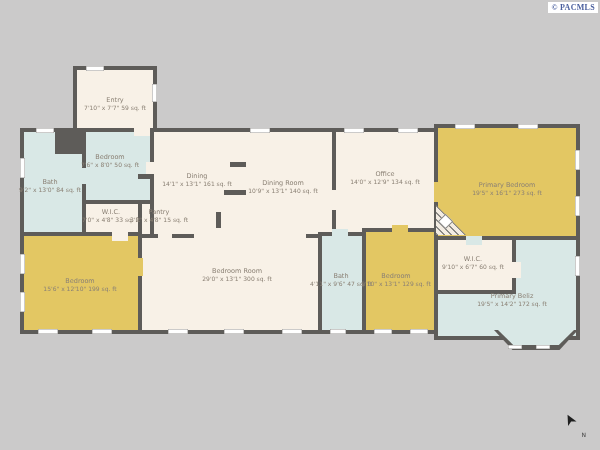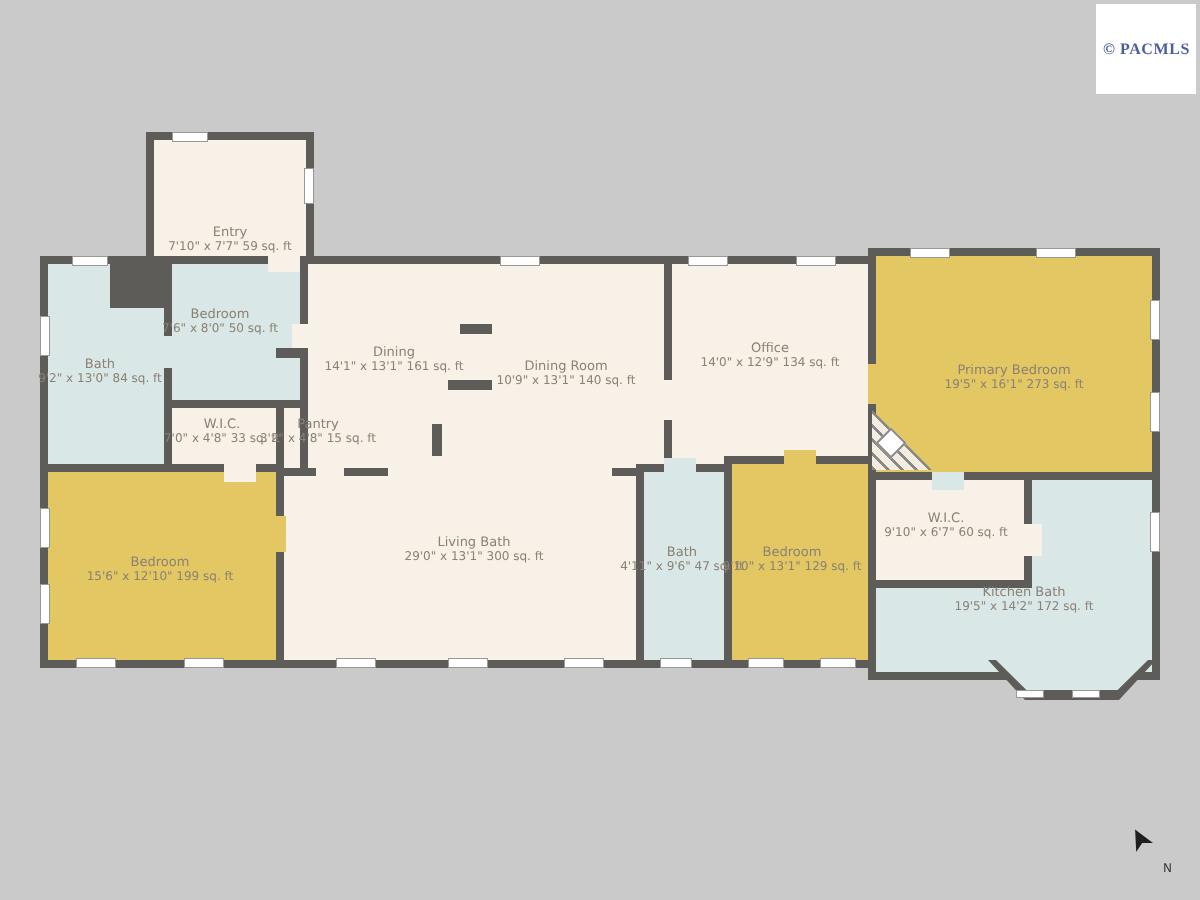--- a/index.html
+++ b/index.html
@@ -3,21 +3,21 @@
 <meta charset="utf-8">
 <style>
   html,body{margin:0;padding:0;}
   .stage{
     position:relative;width:600px;height:450px;overflow:hidden;
     background:#cbcaca;font-family:"DejaVu Sans",sans-serif;
   }
   .badge{
     position:absolute;right:2px;top:2px;background:#ffffff;
     color:#4a5f9e;font-family:"Liberation Serif",serif;font-weight:bold;
-    font-size:8px;line-height:11px;padding:17px 3px;letter-spacing:.3px;
+    font-size:8px;line-height:11px;padding:0 3px;letter-spacing:.3px;
   }
   .credit{
     position:absolute;left:0;right:0;bottom:10px;text-align:center;
     color:#aeacaa;font-size:7.5px;letter-spacing:.4px;
   }
   .room{
     position:absolute;box-sizing:border-box;border:4px solid #5e5c59;
   }
   .cream{background:#f8f1e7;}
   .yellow{background:#e3c763;}
@@ -119,21 +119,21 @@
   <div class="win" style="left:92px;top:329px;width:20px;height:5px"></div>
   <div class="win" style="left:168px;top:329px;width:20px;height:5px"></div>
   <div class="win" style="left:224px;top:329px;width:20px;height:5px"></div>
   <div class="win" style="left:282px;top:329px;width:20px;height:5px"></div>
   <div class="win" style="left:330px;top:329px;width:16px;height:5px"></div>
   <div class="win" style="left:374px;top:329px;width:18px;height:5px"></div>
   <div class="win" style="left:410px;top:329px;width:18px;height:5px"></div>
   <div class="win" style="left:508px;top:345px;width:14px;height:4px"></div>
   <div class="win" style="left:536px;top:345px;width:14px;height:4px"></div>
 
-  <div class="lbl" style="left:115px;top:112px">
+  <div class="lbl" style="left:115px;top:96px">
     <div class="lname">Entry</div>
     <div class="ldims">7'10" x 7'7" 59 sq. ft</div>
   </div>
   <div class="lbl" style="left:50px;top:178px">
     <div class="lname">Bath</div>
     <div class="ldims">9'2" x 13'0" 84 sq. ft</div>
   </div>
   <div class="lbl" style="left:110px;top:153px">
     <div class="lname">Bedroom</div>
     <div class="ldims">7'6" x 8'0" 50 sq. ft</div>
@@ -156,41 +156,41 @@
   </div>
   <div class="lbl" style="left:507px;top:181px">
     <div class="lname">Primary Bedroom</div>
     <div class="ldims">19'5" x 16'1" 273 sq. ft</div>
   </div>
   <div class="lbl" style="left:385px;top:170px">
     <div class="lname">Office</div>
     <div class="ldims">14'0" x 12'9" 134 sq. ft</div>
   </div>
   <div class="lbl" style="left:237px;top:267px">
-    <div class="lname">Living Bath</div>
+    <div class="lname">Bedroom Room</div>
     <div class="ldims">29'0" x 13'1" 300 sq. ft</div>
   </div>
   <div class="lbl" style="left:80px;top:277px">
     <div class="lname">Bedroom</div>
     <div class="ldims">15'6" x 12'10" 199 sq. ft</div>
   </div>
   <div class="lbl" style="left:341px;top:272px">
     <div class="lname">Bath</div>
     <div class="ldims">4'11" x 9'6" 47 sq. ft</div>
   </div>
   <div class="lbl" style="left:396px;top:272px">
     <div class="lname">Bedroom</div>
     <div class="ldims">9'10" x 13'1" 129 sq. ft</div>
   </div>
   <div class="lbl" style="left:473px;top:255px">
     <div class="lname">W.I.C.</div>
     <div class="ldims">9'10" x 6'7" 60 sq. ft</div>
   </div>
   <div class="lbl" style="left:512px;top:292px">
-    <div class="lname">Kitchen Bath</div>
+    <div class="lname">Primary Beliz</div>
     <div class="ldims">19'5" x 14'2" 172 sq. ft</div>
   </div>
 
 
   <div class="compass">
     <div class="arrow">➤</div>
     <span class="n">N</span>
   </div>
 
 </div>

